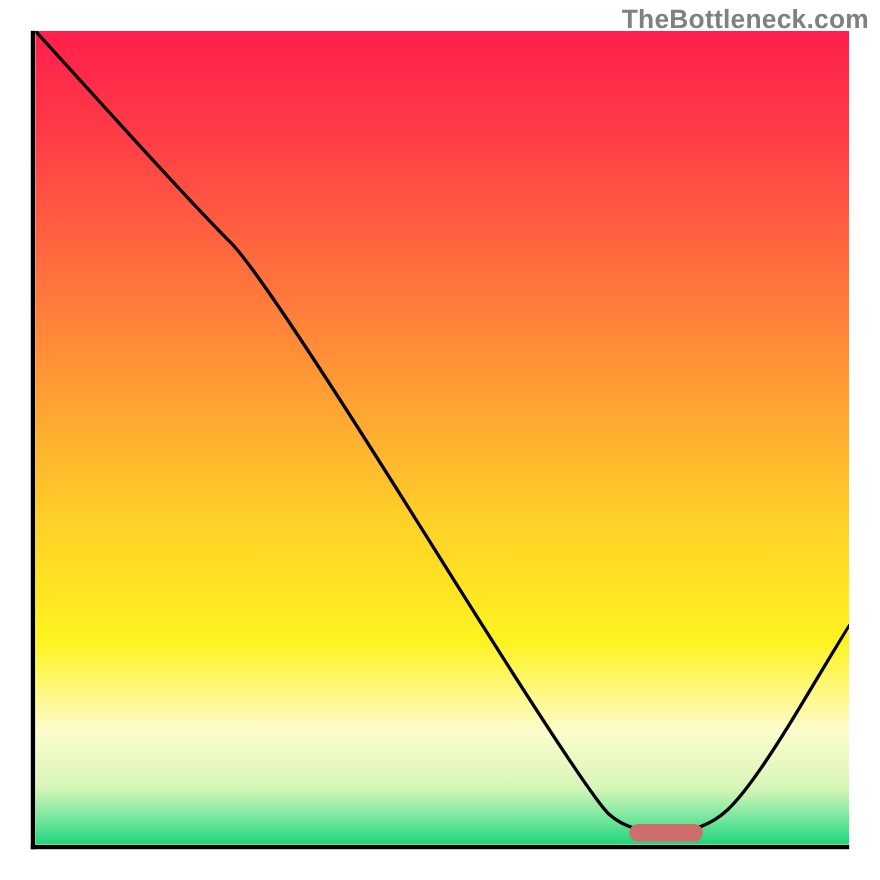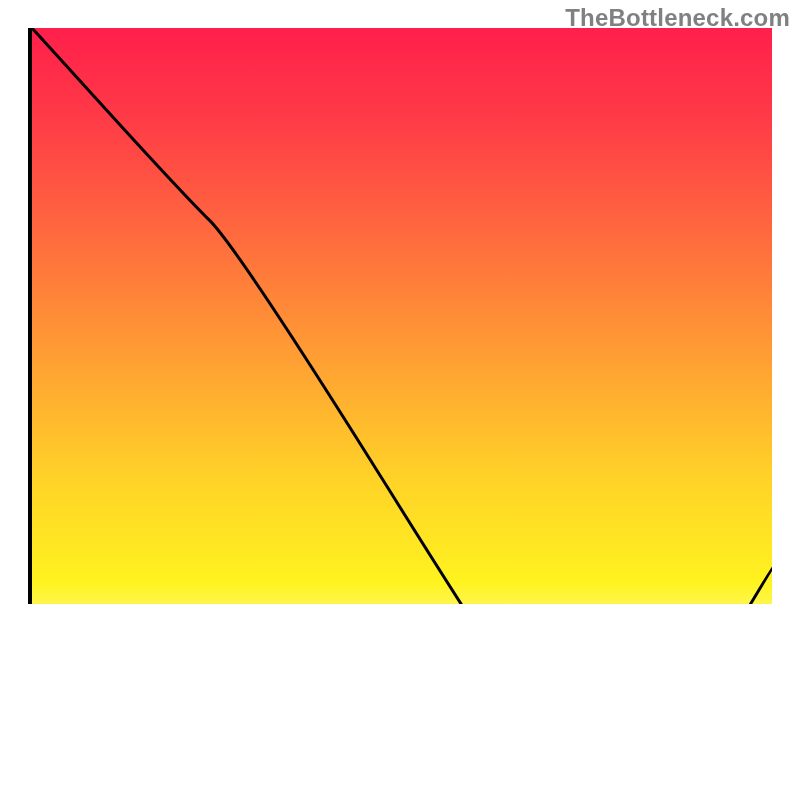--- a/index.html
+++ b/index.html
@@ -6,21 +6,21 @@
     margin: 0;
     padding: 0;
     width: 800px;
     height: 800px;
     background: #ffffff;
     font-family: Arial, Helvetica, sans-serif;
   }
   .canvas {
     position: relative;
     width: 800px;
-    height: 604px;
+    height: 800px;
     overflow: hidden;
   }
   .watermark {
     position: absolute;
     top: 4px;
     right: 10px;
     font-size: 24px;
     font-weight: 600;
     color: #808080;
     letter-spacing: 0.2px;

